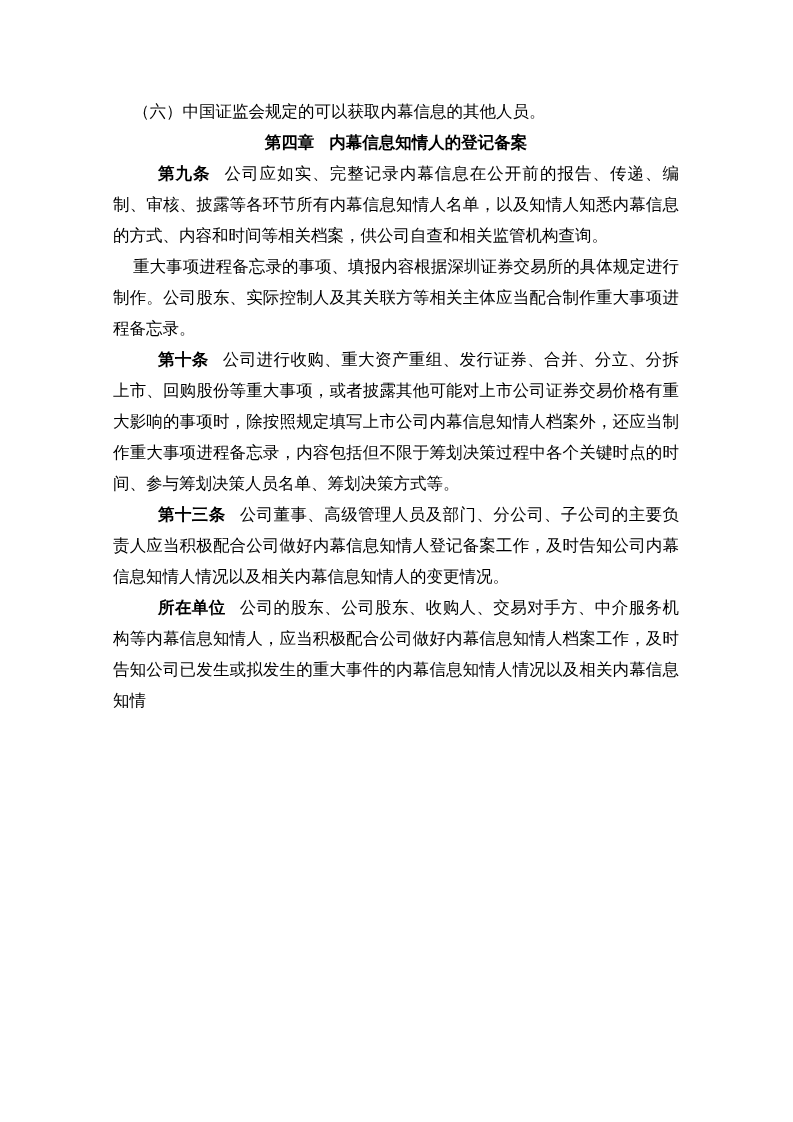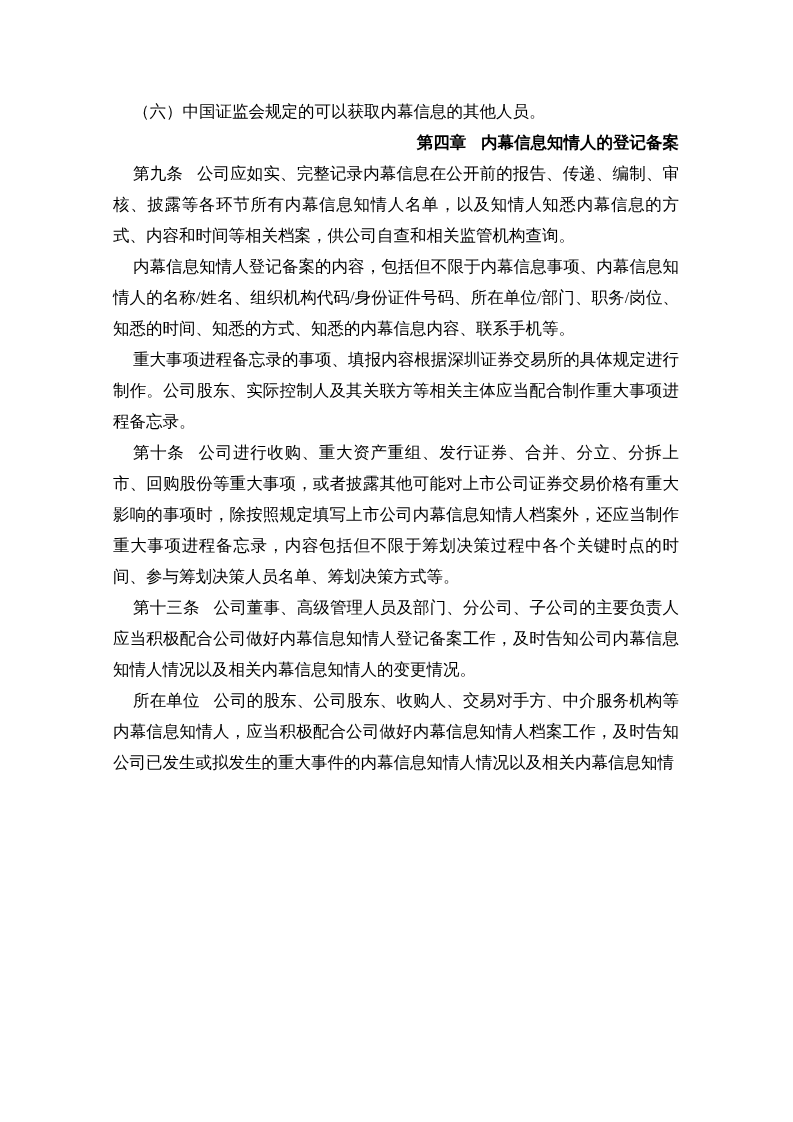--- a/index.html
+++ b/index.html
@@ -26,49 +26,49 @@
     text-align: justify;
     text-justify: inter-ideograph;
   }
   .para {
     margin: 0;
     text-indent: 20px;
   }
   .chapter-heading {
     margin: 0;
     text-indent: 0;
-    text-align: right;
+    text-align: center;
     font-weight: bold;
   }
   .chapter-number {
     margin-right: 0.9em;
     font-weight: bold;
   }
   .term {
-    font-weight: normal;
+    font-weight: bold;
     margin-right: 0.85em;
+    margin-left: 25px;
   }
   .term:empty {
     margin-right: 0;
     display: none;
   }
 </style>
 </head>
 <body>
 
 <div class="page">
   <div class="content">
 
     <p class="para"><span>（六）中国证监会规定的可以获取内幕信息的其他人员。</span></p>
 
     <p class="chapter-heading"><span class="chapter-number">第四章</span><span>内幕信息知情人的登记备案</span></p>
 
     <p class="para"><span class="term">第九条</span><span>公司应如实、完整记录内幕信息在公开前的报告、传递、编制、审核、披露等各环节所有内幕信息知情人名单，以及知情人知悉内幕信息的方式、内容和时间等相关档案，供公司自查和相关监管机构查询。</span></p>
 
-    <p class="para"><span>内幕信息知情人登记备案的内容，包括但不限于内幕信息事项、内幕信息知情人的名称/姓名、组织机构代码/身份证件号码、所在单位/部门、职务/岗位、知悉的时间、知悉的方式、知悉的内幕信息内容、联系手机等。</span></p>
 
     <p class="para"><span>重大事项进程备忘录的事项、填报内容根据深圳证券交易所的具体规定进行制作。公司股东、实际控制人及其关联方等相关主体应当配合制作重大事项进程备忘录。</span></p>
 
     <p class="para"><span class="term">第十条</span><span>公司进行收购、重大资产重组、发行证券、合并、分立、分拆上市、回购股份等重大事项，或者披露其他可能对上市公司证券交易价格有重大影响的事项时，除按照规定填写上市公司内幕信息知情人档案外，还应当制作重大事项进程备忘录，内容包括但不限于筹划决策过程中各个关键时点的时间、参与筹划决策人员名单、筹划决策方式等。</span></p>
 
 
 
     <p class="para"><span class="term">第十三条</span><span>公司董事、高级管理人员及部门、分公司、子公司的主要负责人应当积极配合公司做好内幕信息知情人登记备案工作，及时告知公司内幕信息知情人情况以及相关内幕信息知情人的变更情况。</span></p>
 
     <p class="para"><span class="term">所在单位</span><span>公司的股东、公司股东、收购人、交易对手方、中介服务机构等内幕信息知情人，应当积极配合公司做好内幕信息知情人档案工作，及时告知公司已发生或拟发生的重大事件的内幕信息知情人情况以及相关内幕信息知情</span></p>

